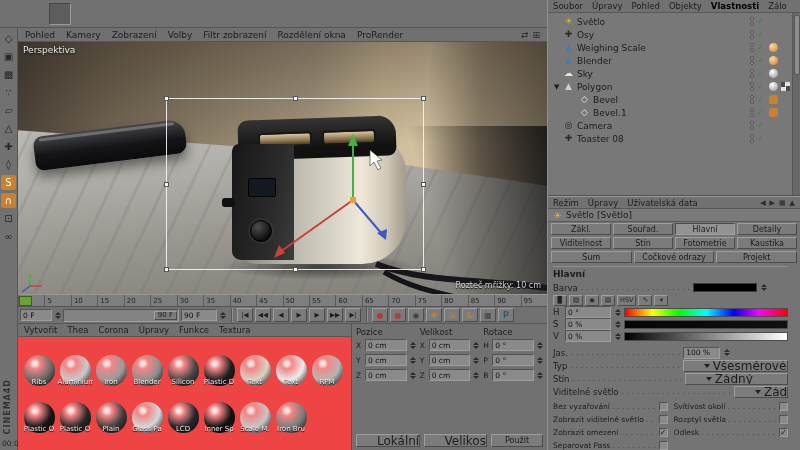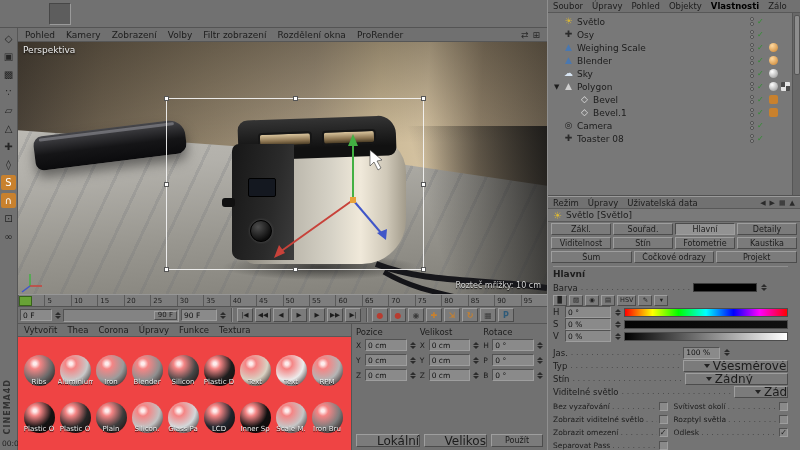--- a/index.html
+++ b/index.html
@@ -525,24 +525,20 @@
       <div class="mat">
         <div class="msphere" style="--c: #262626;"></div>
         <div class="mname">Plastic O</div>
       </div>
 
       <div class="mat">
         <div class="msphere" style="--c: #3d3d3d;"></div>
         <div class="mname">Plain</div>
       </div>
 
-      <div class="mat">
-        <div class="msphere" style="--c: #c2c2c2;"></div>
-        <div class="mname">Silicon.</div>
-      </div>
 
       <div class="mat">
         <div class="msphere" style="--c: #d3d8da;"></div>
         <div class="mname">Glass Pa</div>
       </div>
 
       <div class="mat">
         <div class="msphere" style="--c: #20262e;"></div>
         <div class="mname">LCD</div>
       </div>

